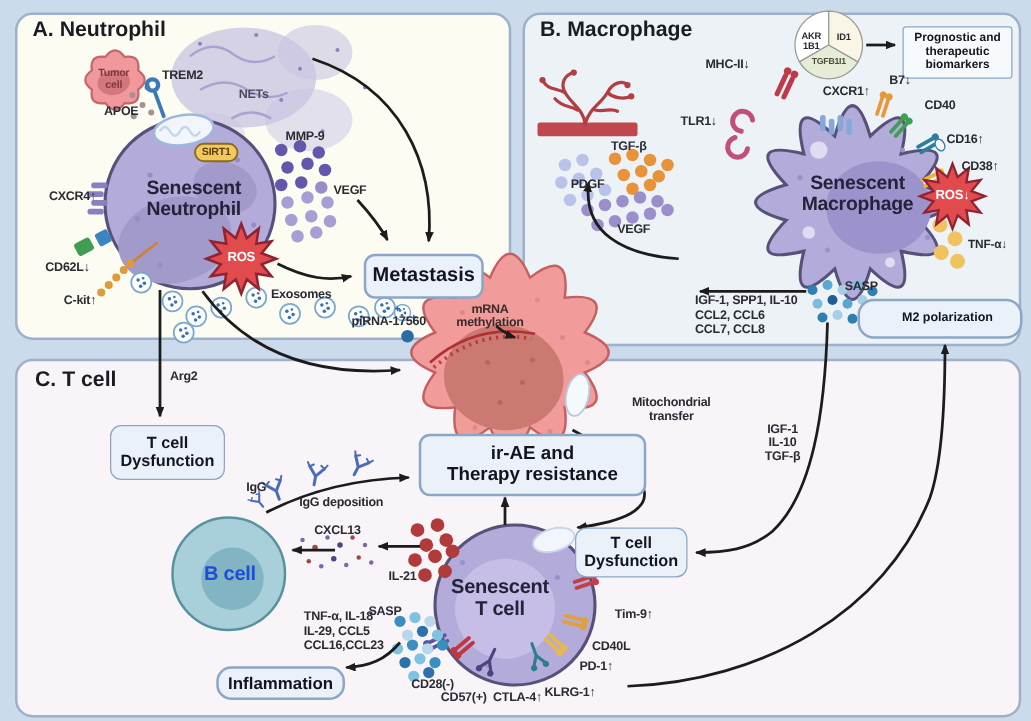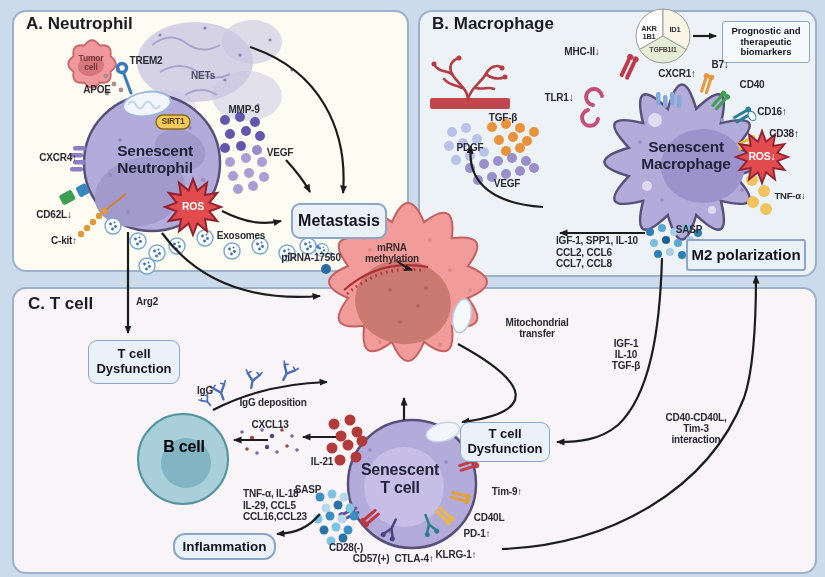--- a/index.html
+++ b/index.html
@@ -412,21 +412,23 @@
   </svg>
 
   <div class="ptitle" style="left:26px;top:14px;">A. Neutrophil</div>
   <div class="ptitle" style="left:432px;top:14px;">B. Macrophage</div>
   <div class="ptitle" style="left:28px;top:294px;">C. T cell</div>
 
   <div class="dbox" style="left:291px;top:203px;width:92px;height:32px;font-size:16px;">Metastasis</div>
   <div class="dbox" style="left:722px;top:21px;width:86px;height:40px;font-size:9.5px;border-radius:3px;border-width:1.5px;background:#f7fafc;">Prognostic and
 therapeutic
 biomarkers</div>
-  <div class="dbox" style="left:686px;top:239px;width:116px;height:28px;font-size:15px;border-radius:3px;">M2 polarization</div>
+  <div class="dbox" style="left:686px;top:239px;width:116px;height:28px;font-size:10px;border-radius:13px;padding-left:12px;">M2 polarization</div>
+  <div class="dbox" style="left:335px;top:347px;width:178px;height:46px;font-size:15px;">ir-AE and
+Therapy resistance</div>
   <div class="dbox" style="left:88px;top:340px;width:90px;height:42px;font-size:13px;border-width:1.6px;">T cell
 Dysfunction</div>
   <div class="dbox" style="left:460px;top:422px;width:88px;height:38px;font-size:13px;border-width:1.6px;">T cell
 Dysfunction</div>
   <div class="dbox" style="left:173px;top:533px;width:99px;height:23px;font-size:13.5px;border-radius:12px;">Inflammation</div>
 
   <div class="lbl" style="left:91px;top:54px;font-size:8.5px;color:#7a3b3e;">Tumor
 cell</div>
   <div class="lbl" style="left:146px;top:55px;">TREM2</div>
   <div class="lbl" style="left:97px;top:84px;">APOE</div>
@@ -468,35 +470,32 @@
 CCL7, CCL8</div>
 
   <div class="lbl" style="left:392px;top:242px;color:#3a2a2a;">mRNA
 methylation</div>
   <div class="lbl" style="left:537px;top:317px;">Mitochondrial
 transfer</div>
 
   <div class="lbl" style="left:205px;top:385px;">IgG</div>
   <div class="lbl" style="left:273px;top:397px;">IgG deposition</div>
   <div class="lbl" style="left:270px;top:419px;">CXCL13</div>
-  <div class="lbl" style="left:184px;top:438px;font-size:16px;color:#000000;">B cell</div>
+  <div class="lbl" style="left:184px;top:451px;font-size:16px;color:#1d4ed8;">B cell</div>
   <div class="lbl" style="left:322px;top:456px;">IL-21</div>
   <div class="lbl" style="left:308px;top:484px;">SASP</div>
   <div class="lbl lbl-left" style="left:243px;top:488px;line-height:1.15;">TNF-α, IL-18
 IL-29, CCL5
 CCL16,CCL23</div>
   <div class="lbl" style="left:400px;top:461px;font-size:16px;color:#23233a;">Senescent
 T cell</div>
   <div class="lbl" style="left:507px;top:486px;">Tim-9↑</div>
   <div class="lbl" style="left:489px;top:512px;">CD40L</div>
   <div class="lbl" style="left:477px;top:528px;">PD-1↑</div>
   <div class="lbl" style="left:456px;top:549px;">KLRG-1↑</div>
   <div class="lbl" style="left:414px;top:553px;">CTLA-4↑</div>
   <div class="lbl" style="left:371px;top:553px;">CD57(+)</div>
   <div class="lbl" style="left:346px;top:542px;">CD28(-)</div>
   <div class="lbl" style="left:626px;top:338px;">IGF-1
 IL-10
 TGF-β</div>
-  <div class="lbl" style="left:696px;top:412px;">CD40-CD40L,
-Tim-3
-interaction</div>
 
 </div>
 
 </body></html>

